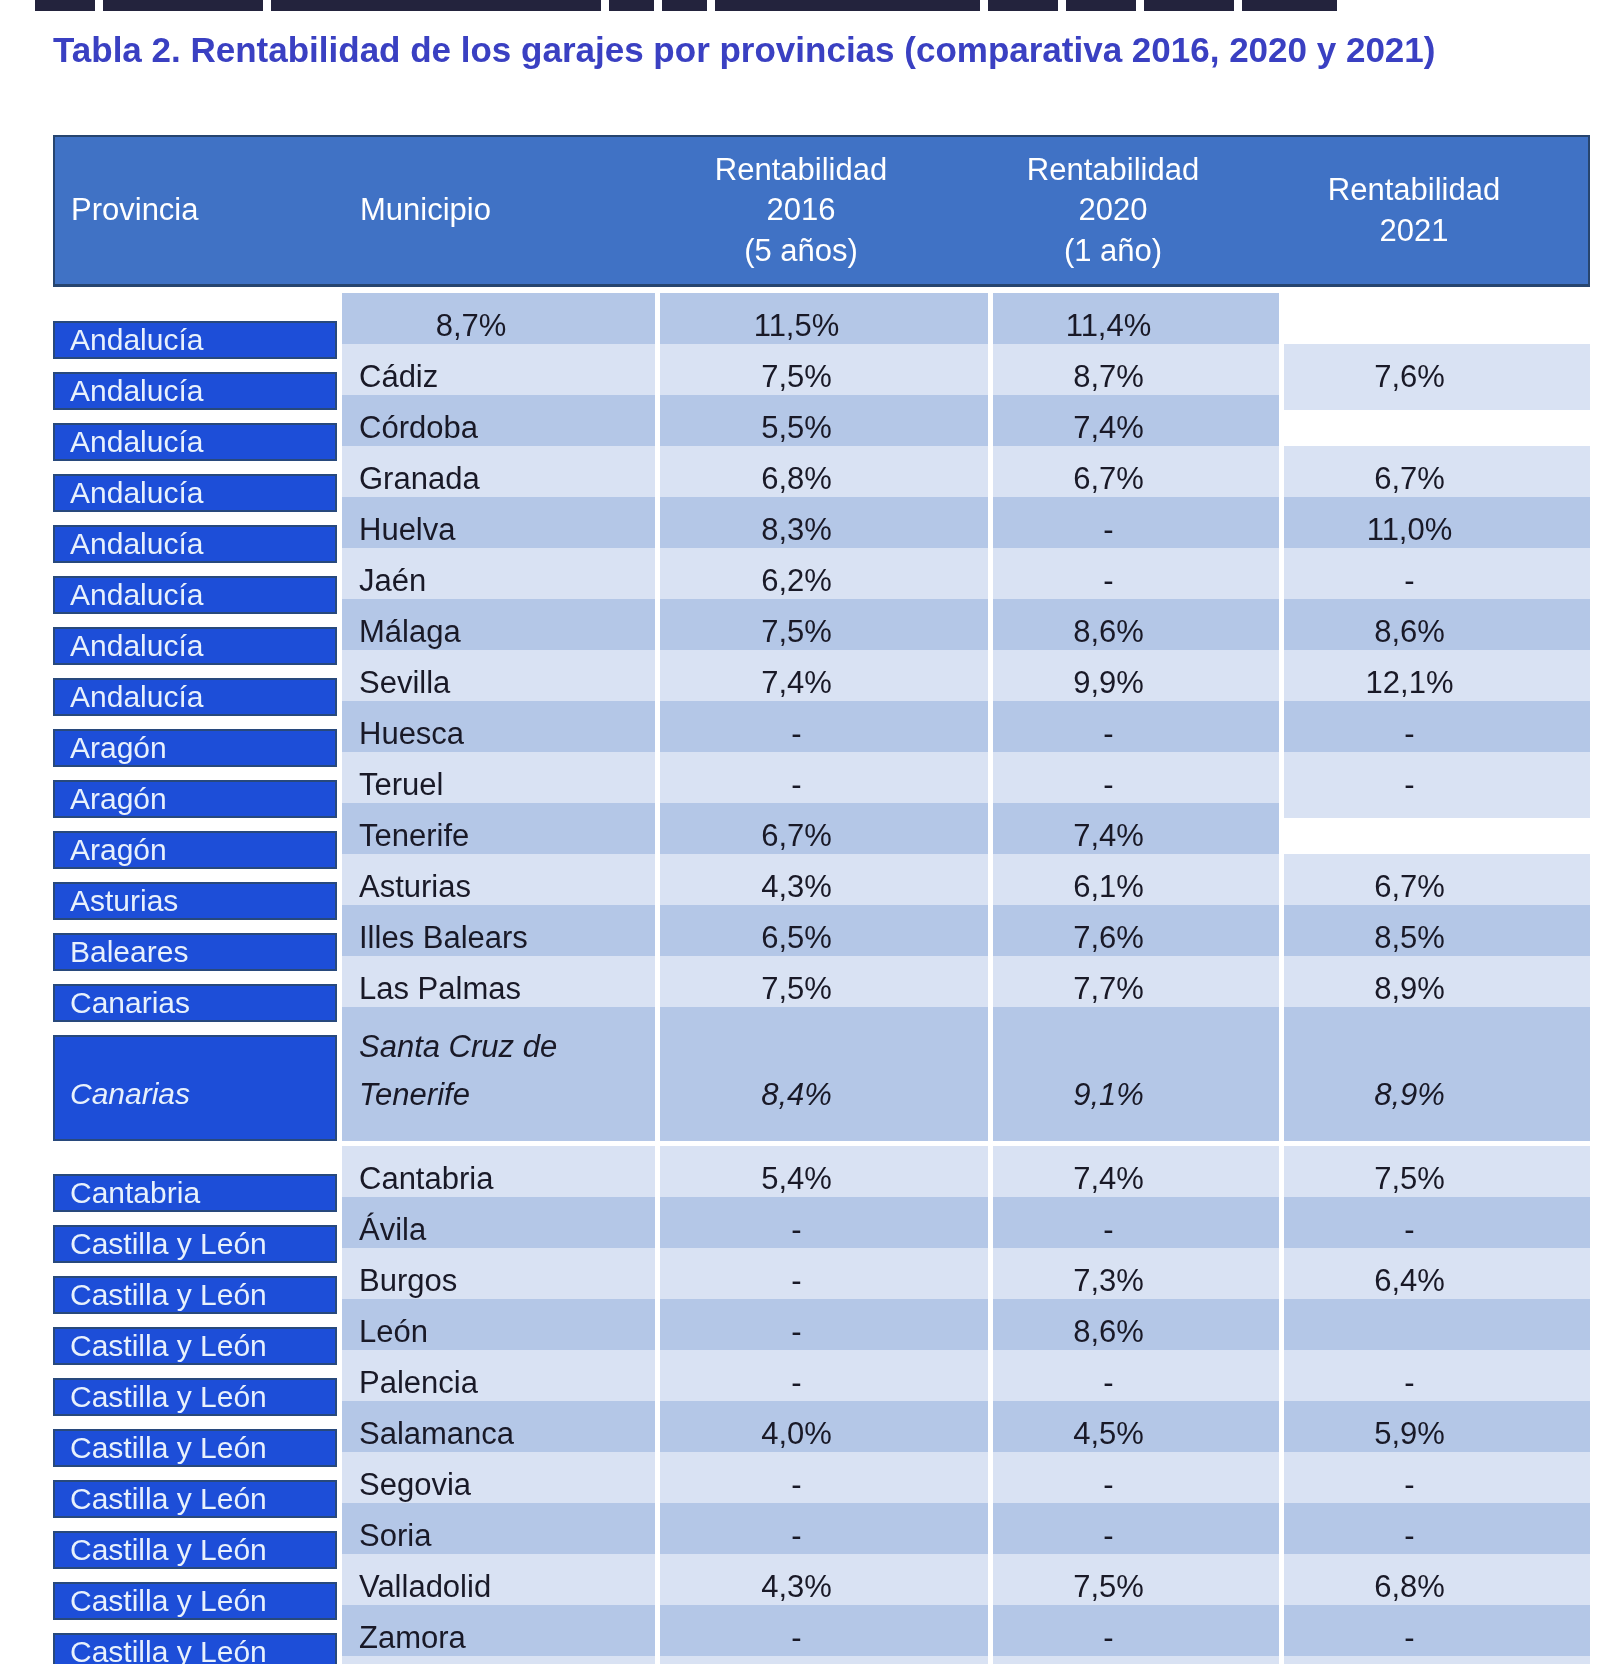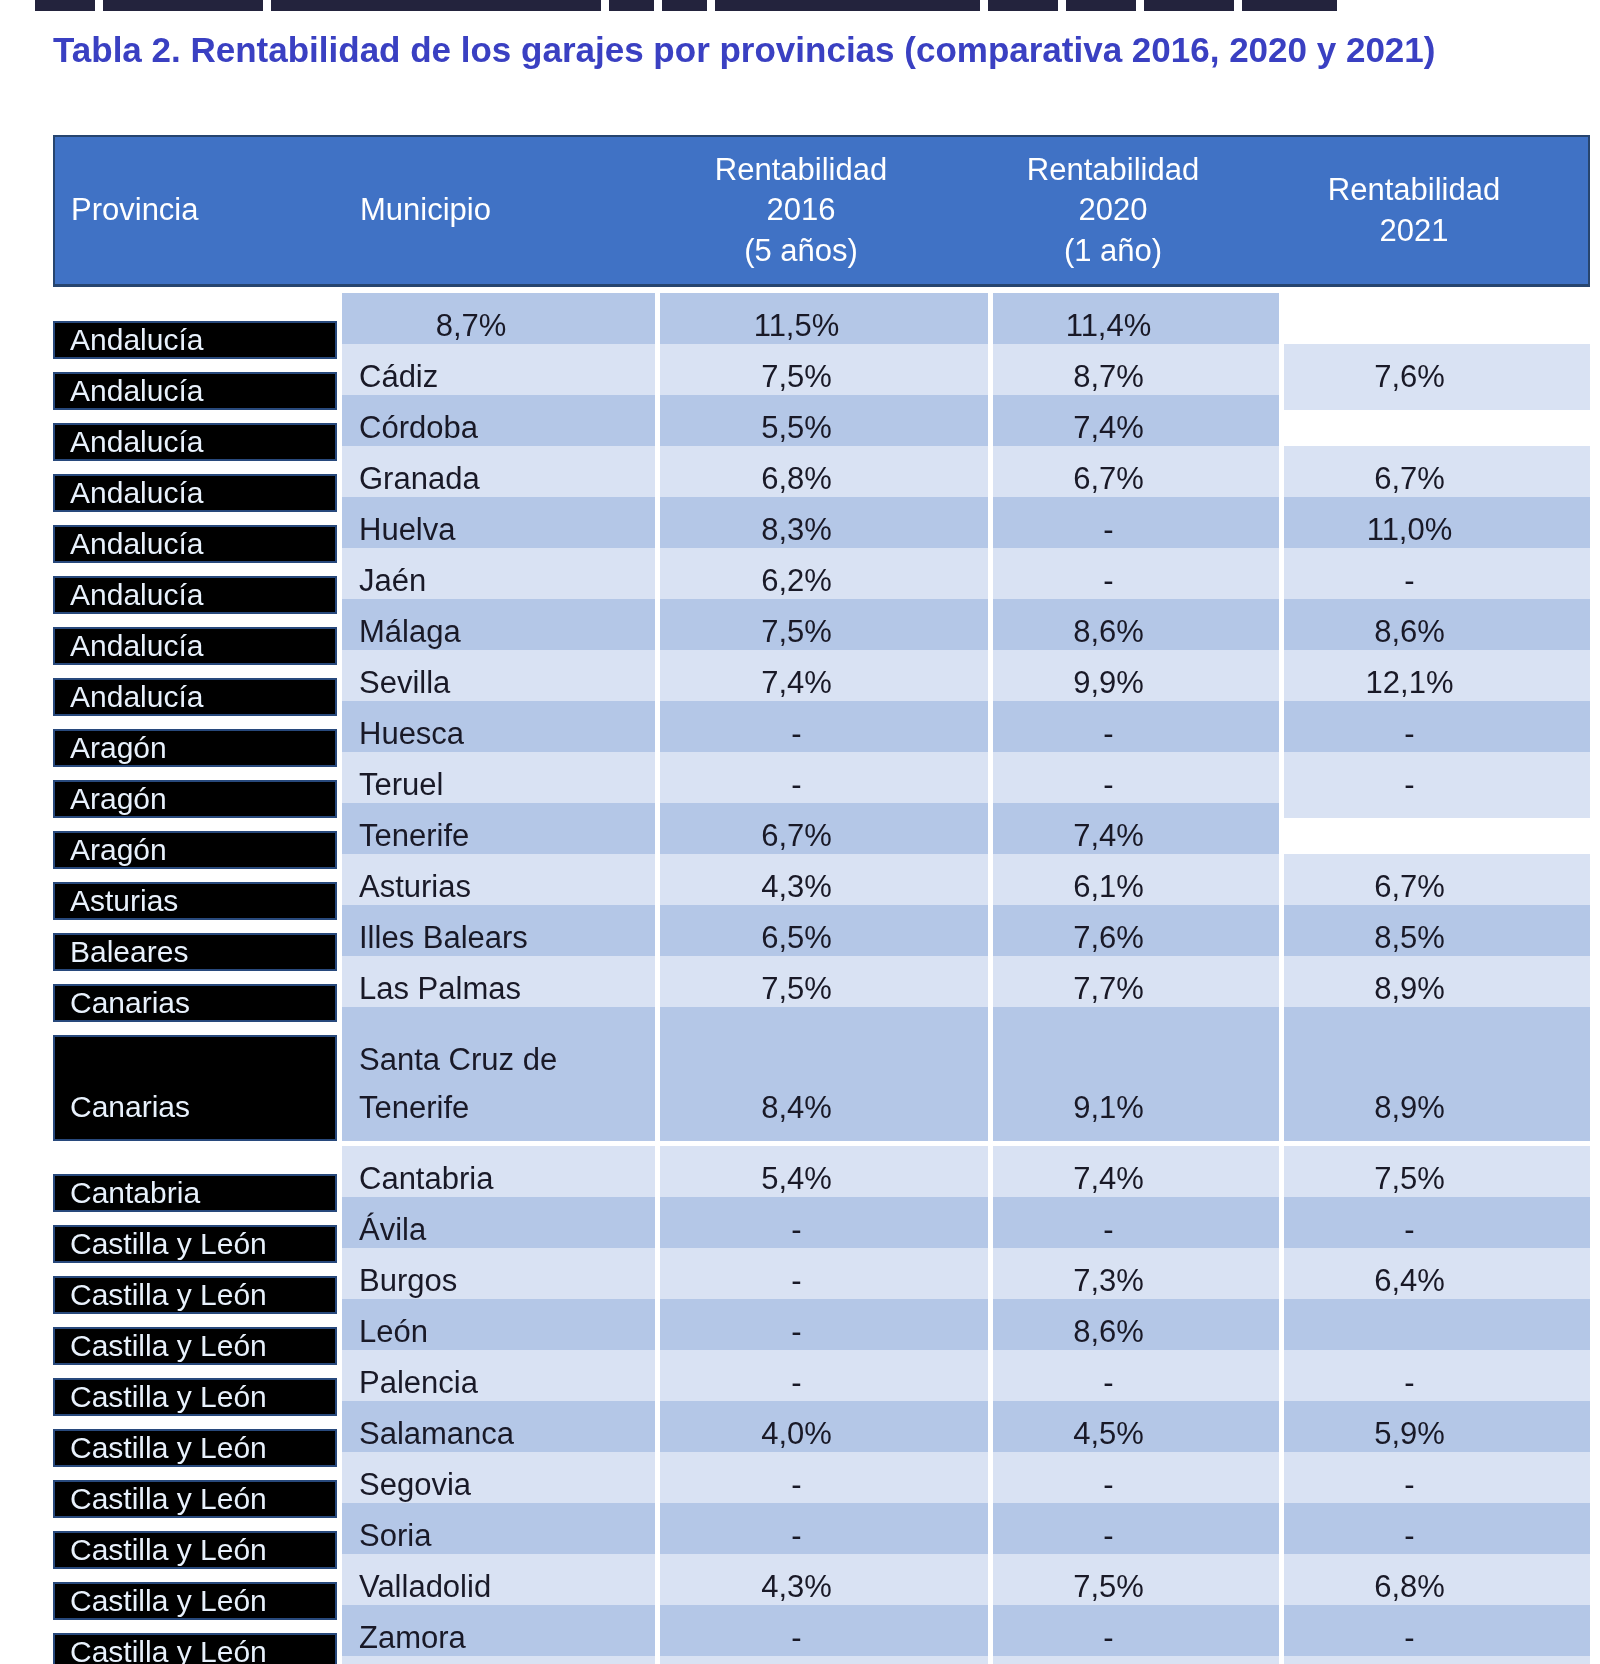--- a/index.html
+++ b/index.html
@@ -45,34 +45,34 @@
 
   .rows .row{
     display:grid;
     grid-template-columns:284px 313px 328px 286px 306px;
     column-gap:5px;
     height:46px;
     margin-bottom:5px;
   }
   .cell{display:flex;align-items:center;font-size:31px;color:#191927;box-sizing:border-box;}
   .cell.prov{
-    background:#000000;color:#e8f1fc;
+    background:#1d4ed8;color:#e8f1fc;
     padding-left:15px;font-size:30px;
     border:2px solid #28497c;
     margin-top:28px;
   }
   .cell.muni{padding-left:17px;}
   .cell.val{justify-content:center;padding-right:55px;}
 
   .rows .row:nth-child(odd)  .cell:not(.prov){background:#b4c7e7;}
   .rows .row:nth-child(even) .cell:not(.prov){background:#d9e2f3;}
 
   
   .rows .row.tall{height:134px;}
-  .rows .row.tall .cell{align-items:flex-end;padding-bottom:9px;line-height:1.55;}
+  .rows .row.tall .cell{align-items:flex-end;padding-bottom:22px;line-height:1.55;font-style:italic;}
 </style>
 </head>
 <body>
 
 <div class="top-strip">
   <div class="seg" style="left:35px;width:60px;"></div>
   <div class="seg" style="left:103px;width:160px;"></div>
   <div class="seg" style="left:271px;width:330px;"></div>
   <div class="seg" style="left:609px;width:45px;"></div>
   <div class="seg" style="left:662px;width:45px;"></div>

